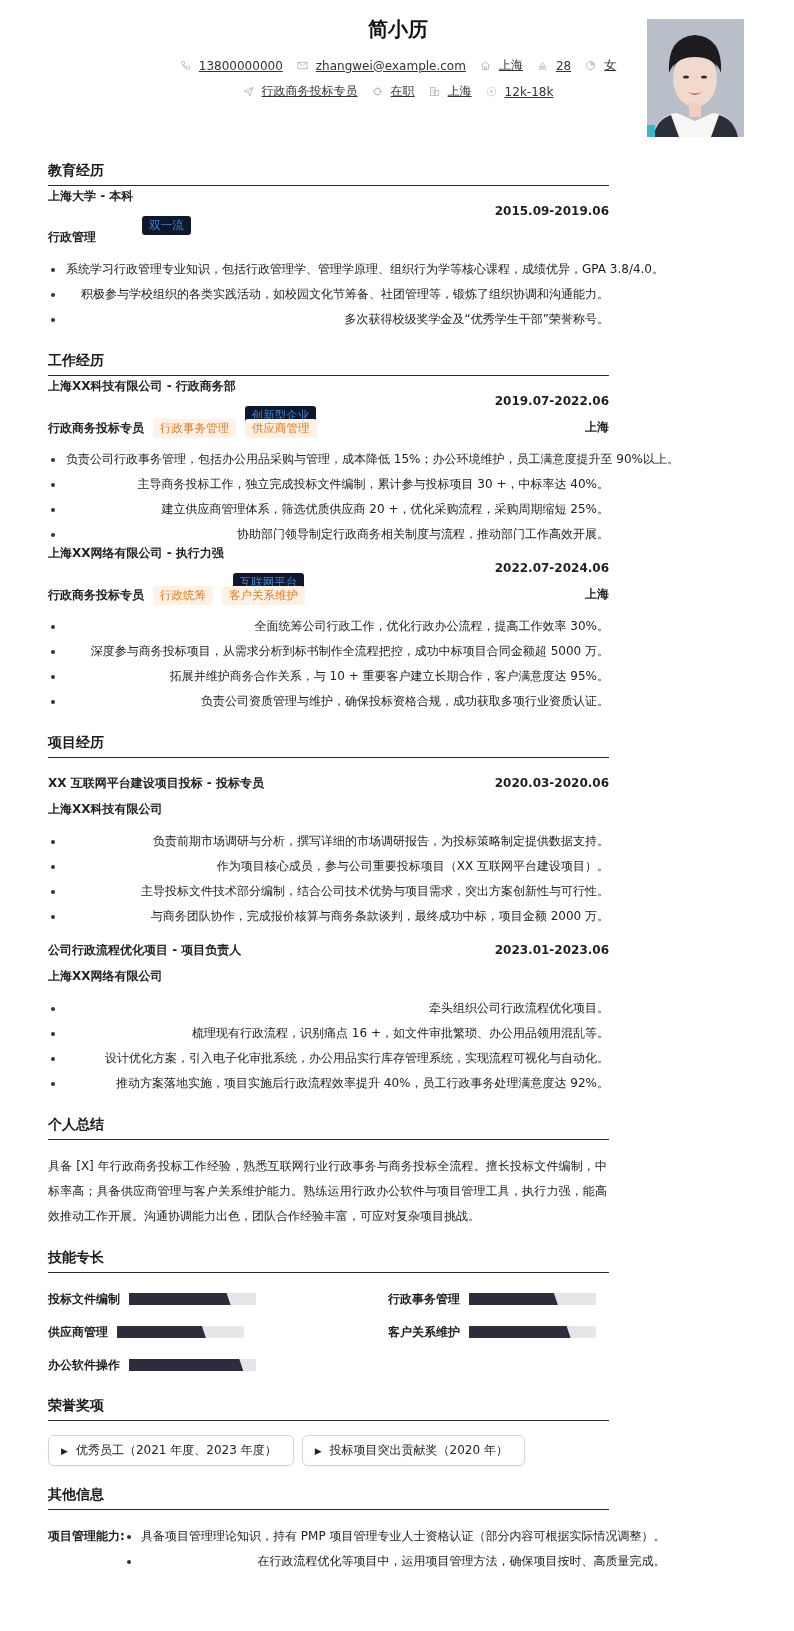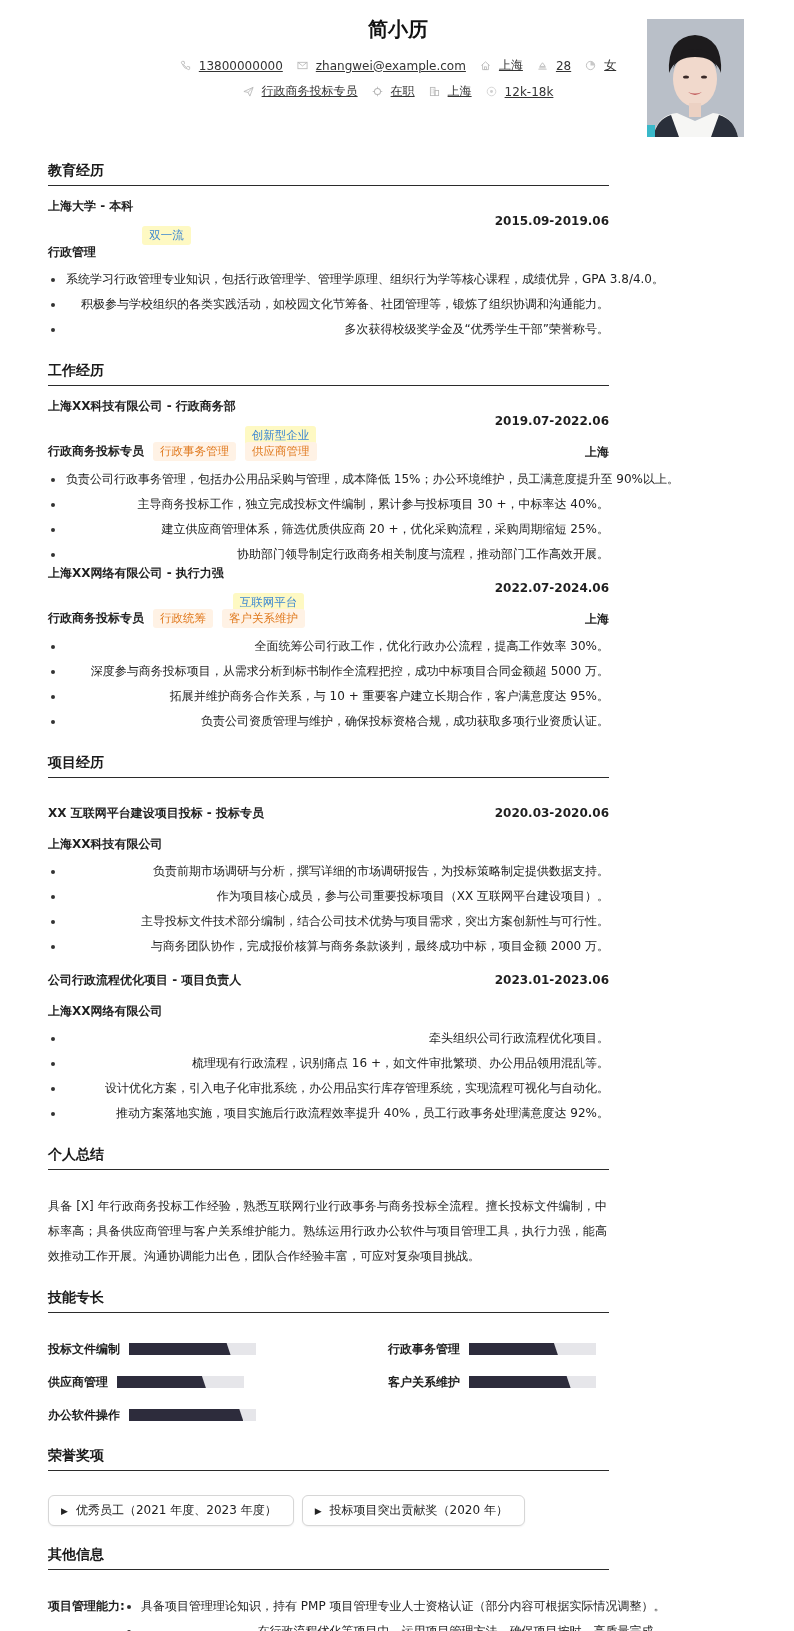--- a/index.html
+++ b/index.html
@@ -36,39 +36,39 @@
   .photo {
     position: absolute; left: 599px; top: 19px; width: 97px; height: 118px;
     overflow: hidden; background: #b8bec6;
   }
 
   
   .section { margin-top: 12px; }
   .section-title {
     font-size: 14px; font-weight: bold; color: #1a1a1a;
     padding-bottom: 5px; border-bottom: 1.5px solid #2b2b2b;
-    margin-bottom: 24px;
+    margin-bottom: 14px;
   }
   .entry { margin-bottom: 10px; }
   .entry-head {
     display: flex; justify-content: space-between; align-items: center;
     height: 22px; margin-bottom: 7px;
   }
   .entry-head .left { display: flex; align-items: flex-start; font-weight: bold; font-size: 12px; }
   .entry-head .right { font-weight: bold; font-size: 12px; }
   .sub-row {
-    display: flex; justify-content: space-between; align-items: flex-end;
+    display: flex; justify-content: space-between; align-items: flex-start;
     height: 22px; margin-bottom: 6px; font-weight: bold; font-size: 12px;
   }
   .sub-row .left { display: flex; align-items: center; }
   .tag {
     display: inline-block; font-weight: normal; font-size: 11.5px;
     padding: 2px 7px; border-radius: 3px; margin-left: 9px; line-height: 15px;
   }
-  .tag.blue { background: #fef9c3; color: #3d87d1; margin-top: 28px; }
+  .tag.blue { background: #0f172a; color: #3d87d1; margin-top: 28px; }
   .tag.orange { background: #fff2e5; color: #e07a1f; }
 
   ul.bullets { list-style: none; text-align: right; }
   ul.bullets li {
     position: relative; padding-left: 18px; font-size: 12px;
     color: #222; height: 25px; line-height: 25px; white-space: nowrap;
   }
   ul.bullets li::before {
     content: ""; position: absolute; left: 3px; top: 11px;
     width: 4px; height: 4px; border-radius: 50%; background: #333;

